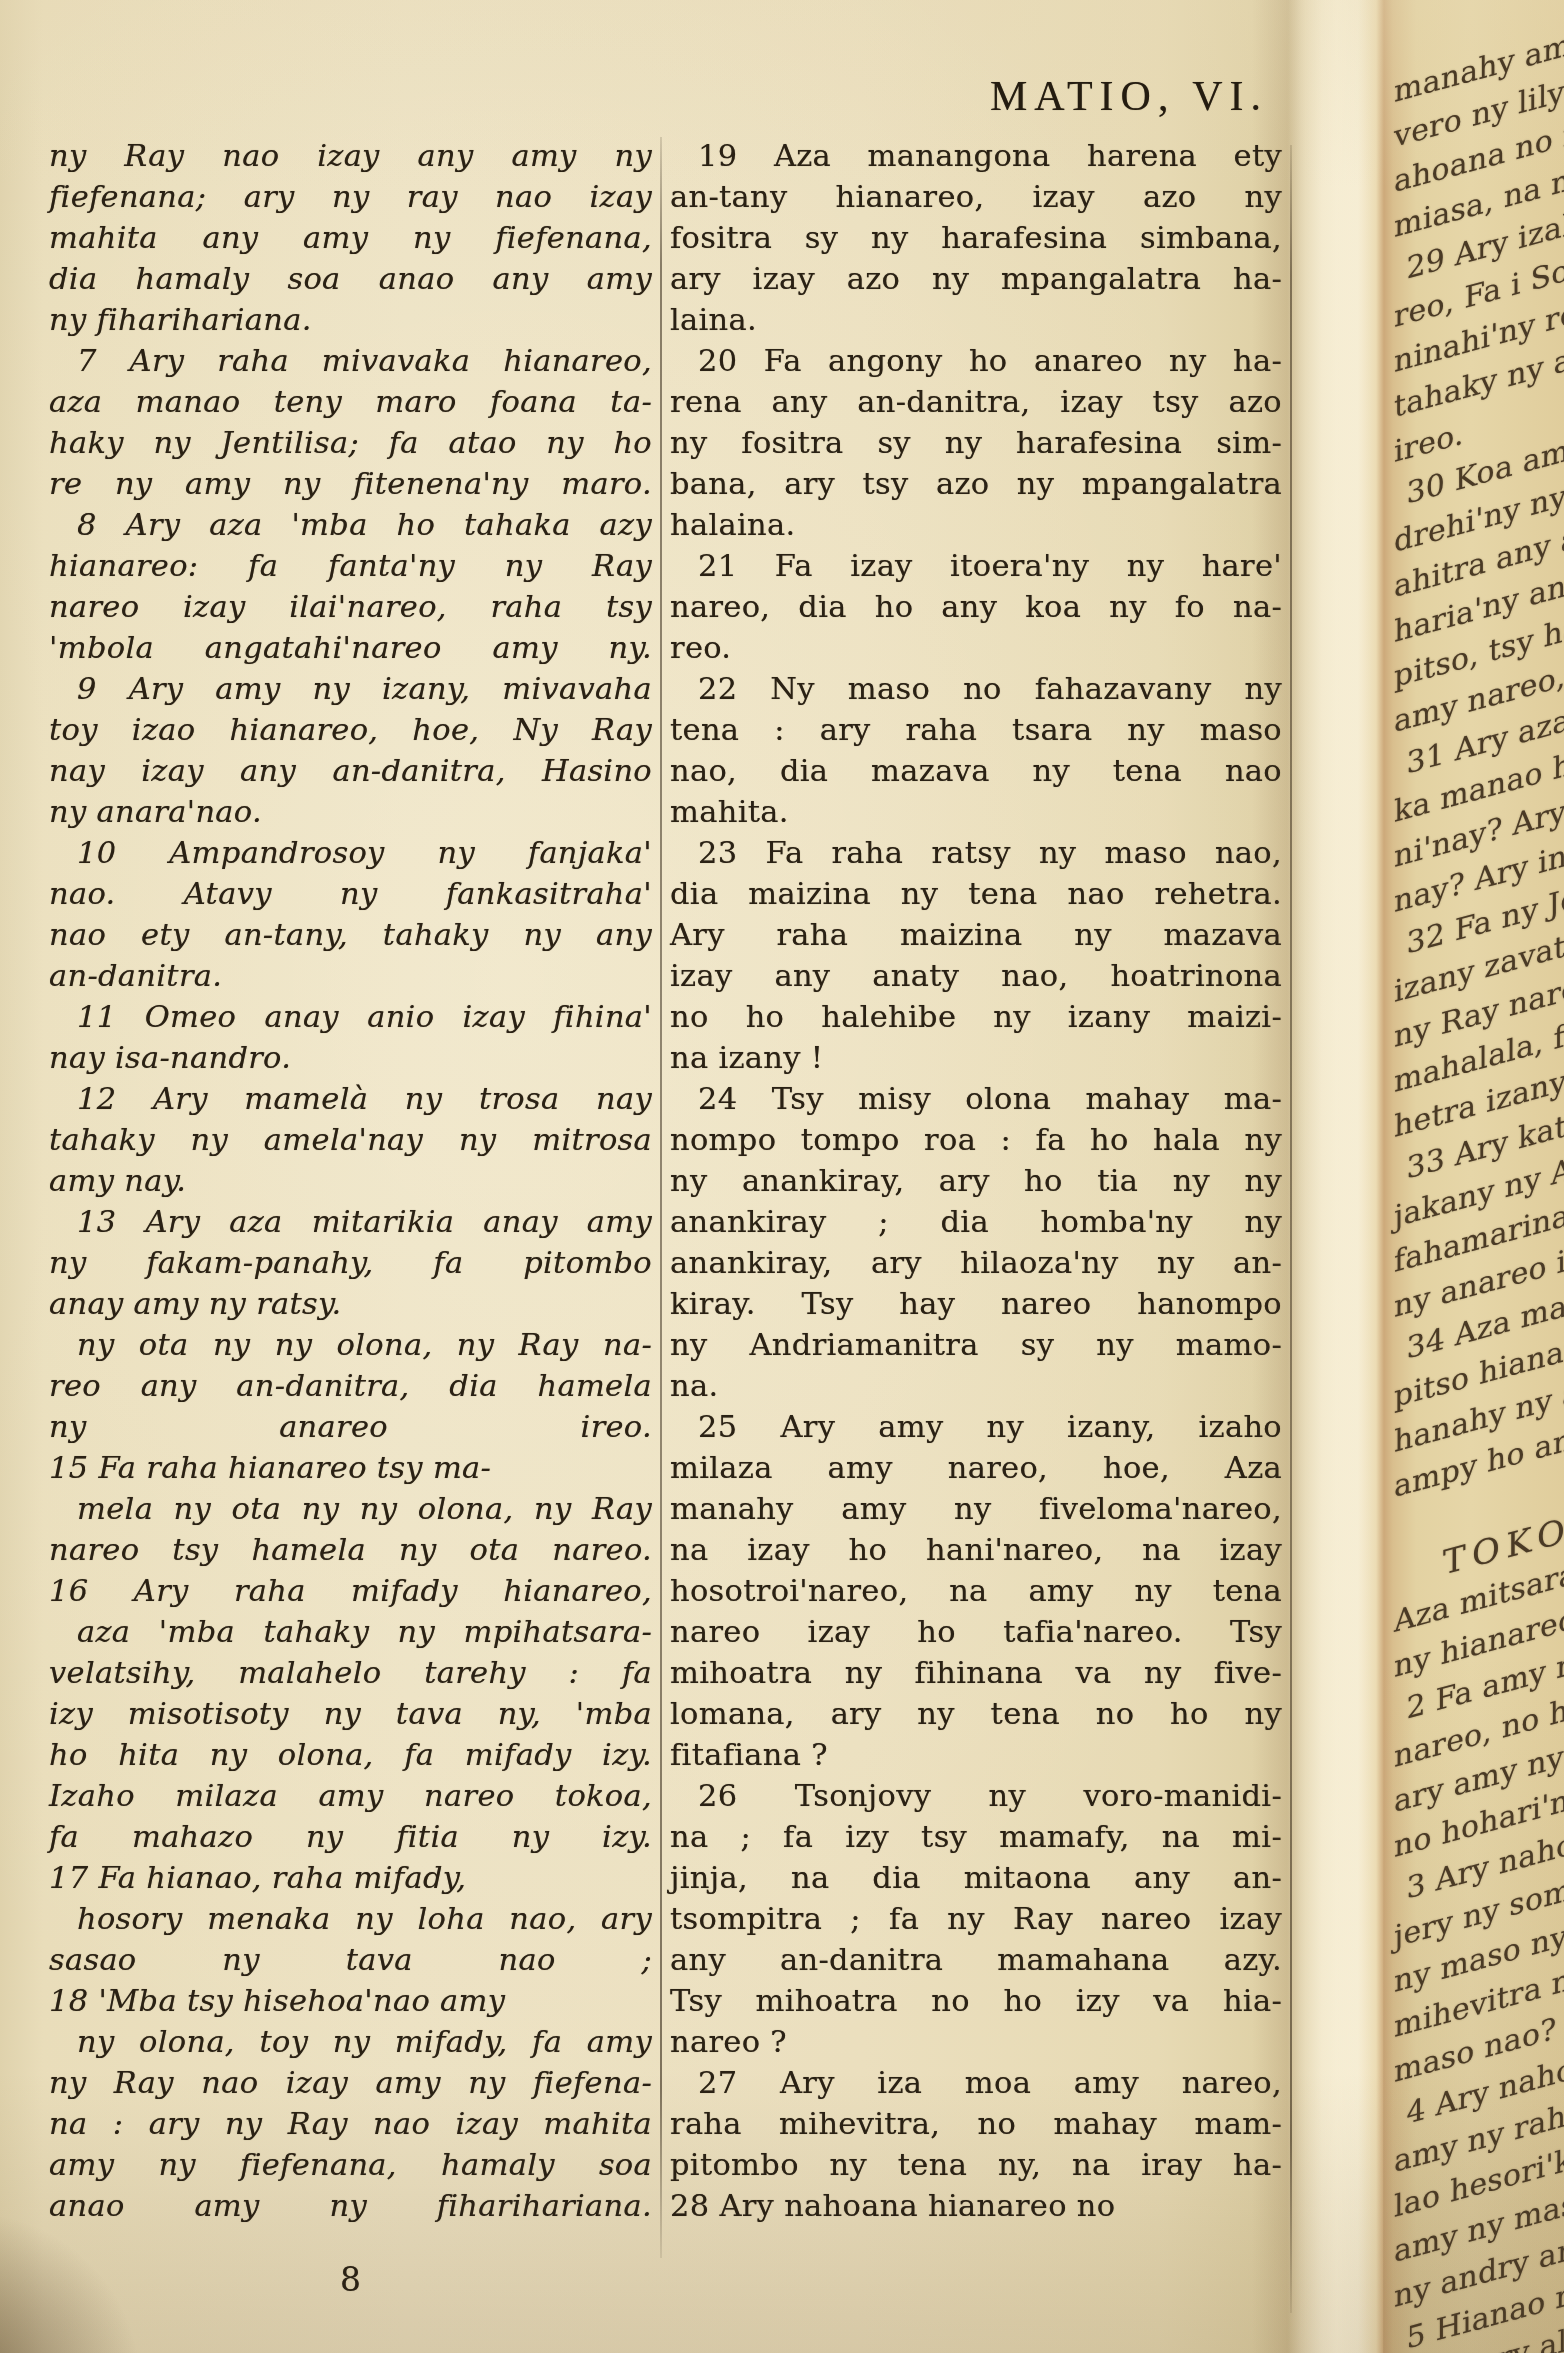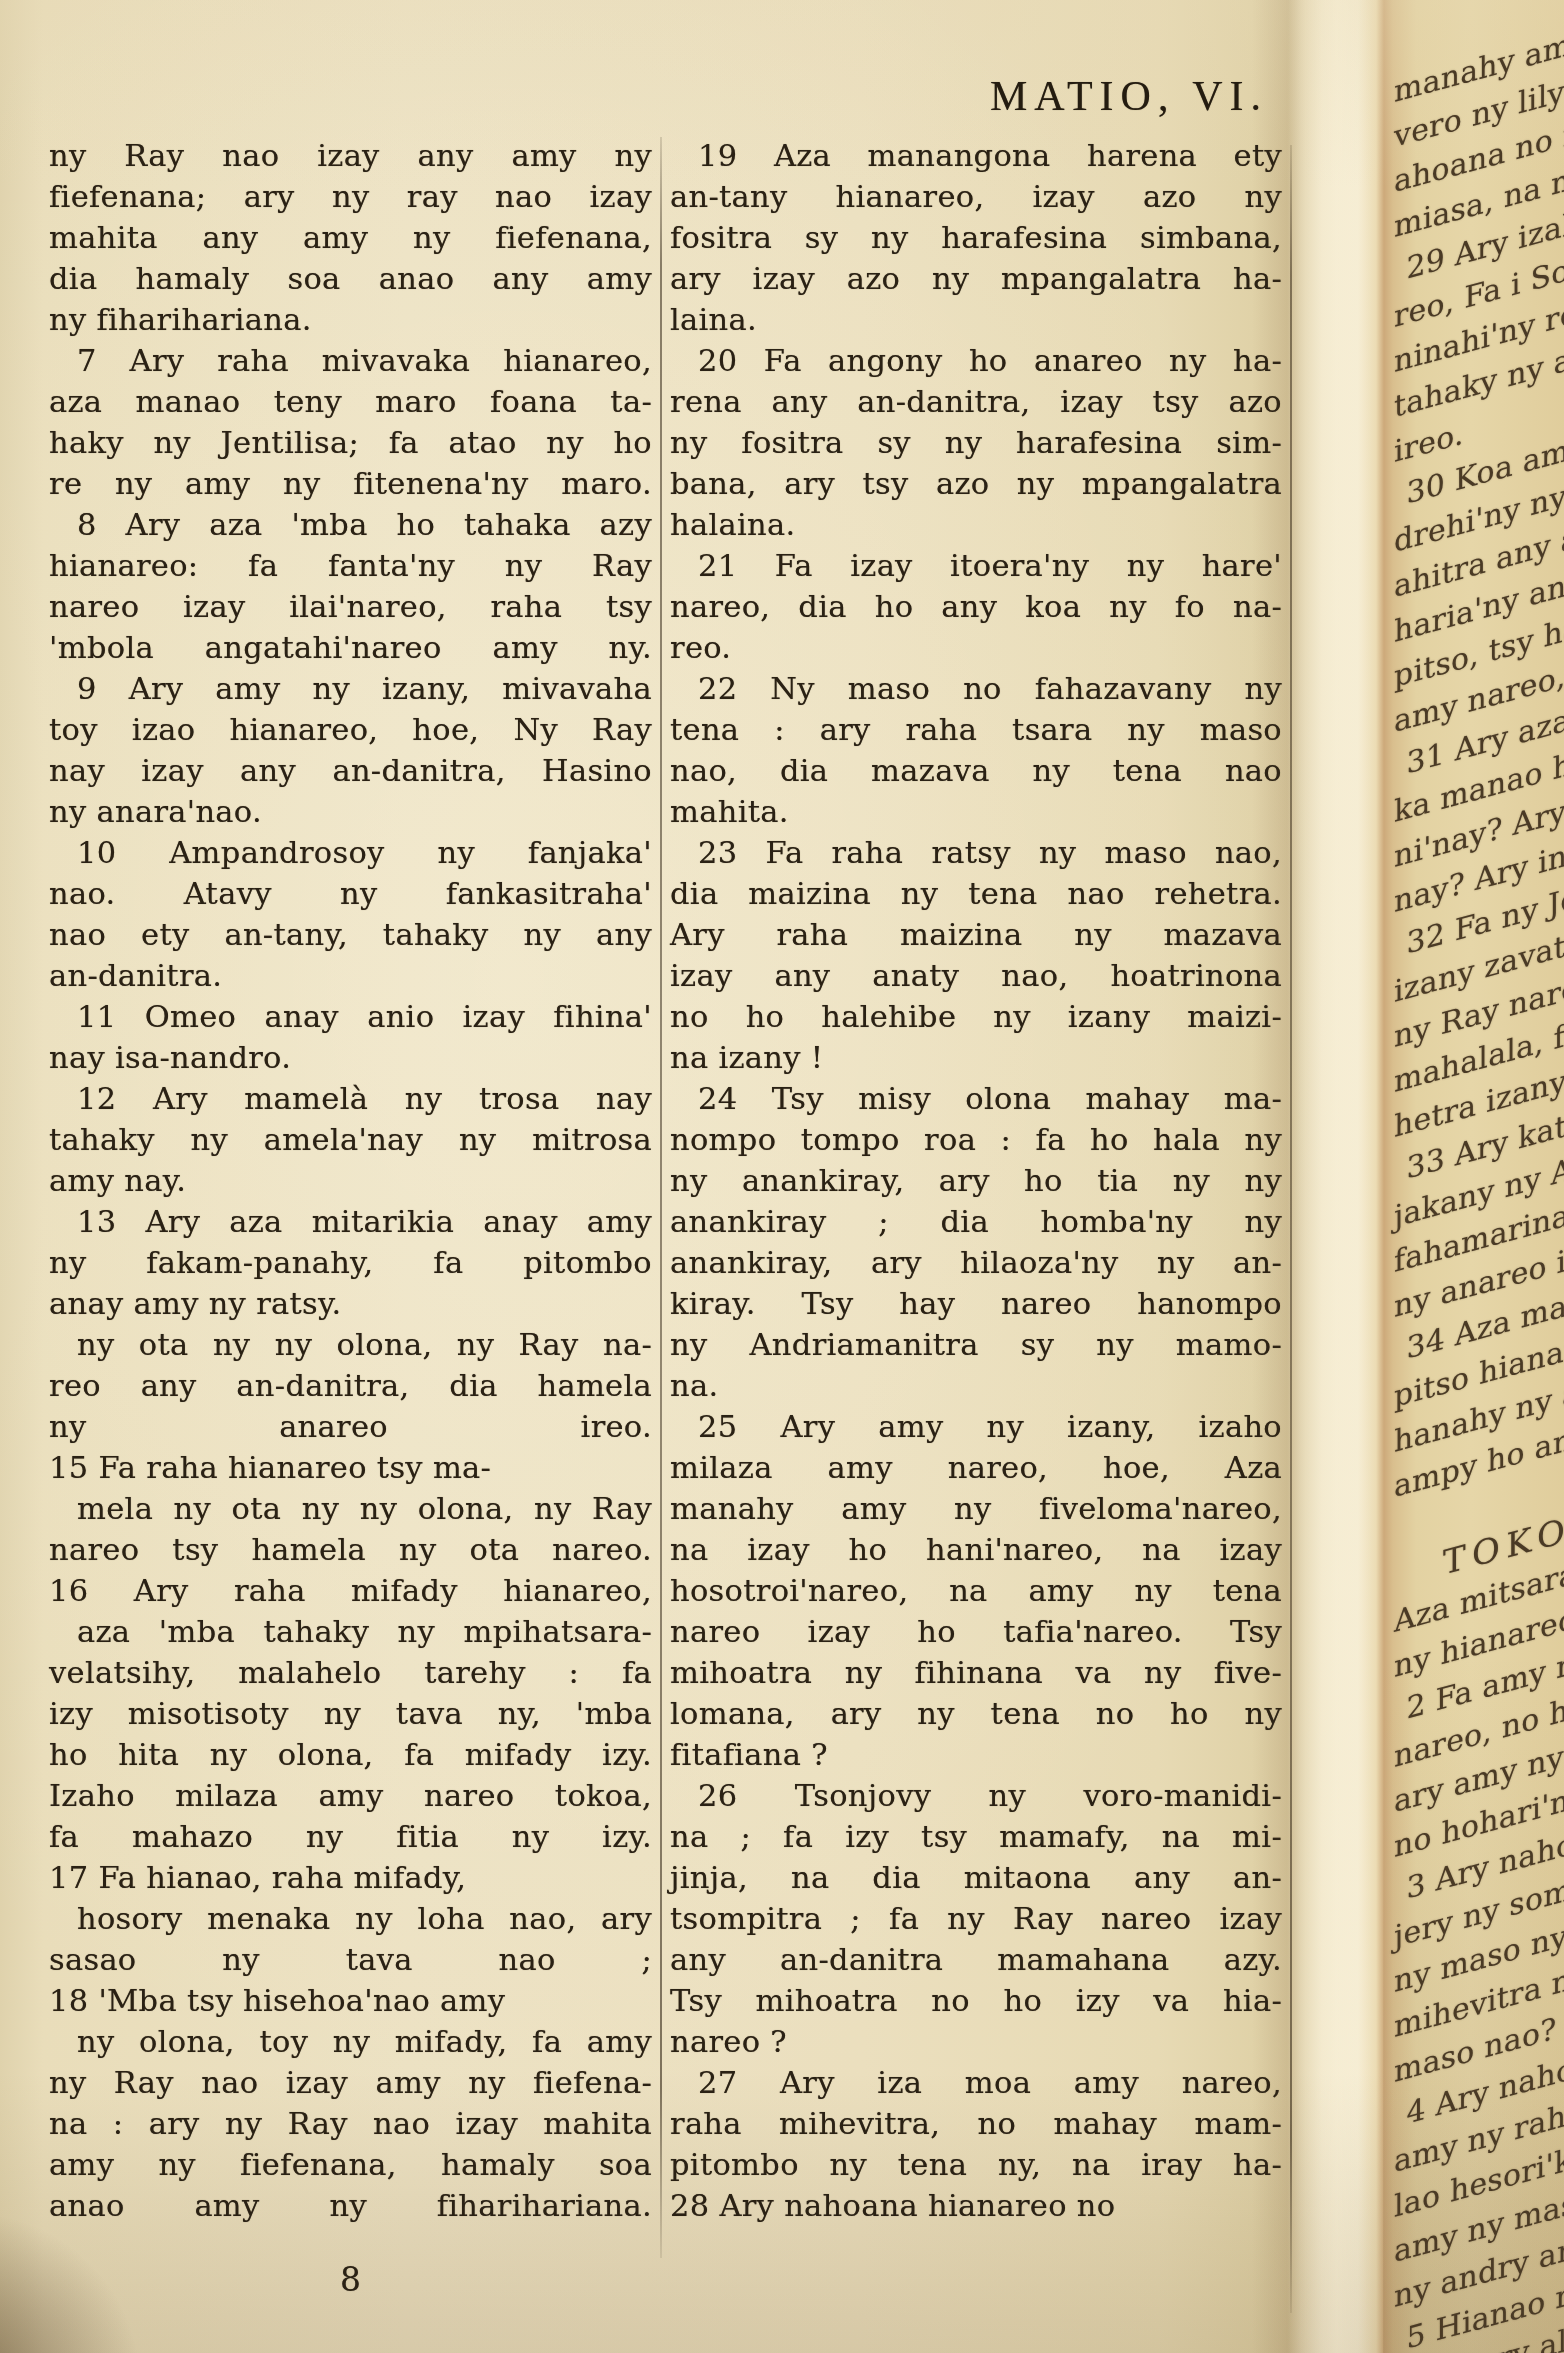--- a/index.html
+++ b/index.html
@@ -22,21 +22,21 @@
     position: absolute; top: 72px; left: 0; width: 1268px;
     text-align: right; font-size: 42px; letter-spacing: 7px;
     color: #241c10; white-space: nowrap;
     text-shadow: 0 0 0.8px rgba(36,28,16,0.6);
     font-family: Liberation Serif, serif;
   }
   .col {
     position: absolute; top: 135px; font-size: 30.5px; color: #2a2114;
     text-shadow: 0 0 0.8px rgba(42,33,20,0.55); letter-spacing: 0.3px;
   }
-  .col-left  { left: 49px;  width: 603px; }
+  .col-left  { left: 49px;  width: 603px; font-style: italic; }
   .col-right { left: 670px; width: 612px; }
   .line {
     height: 41px; line-height: 41px;
     text-align: justify; text-align-last: justify; white-space: normal;
   }
   
   .col-left  .line:nth-child(6),  .col-left  .line:nth-child(10),
   .col-left  .line:nth-child(14), .col-left  .line:nth-child(18),
   .col-left  .line:nth-child(22), .col-left  .line:nth-child(24),
   .col-left  .line:nth-child(27), .col-left  .line:nth-child(30),

